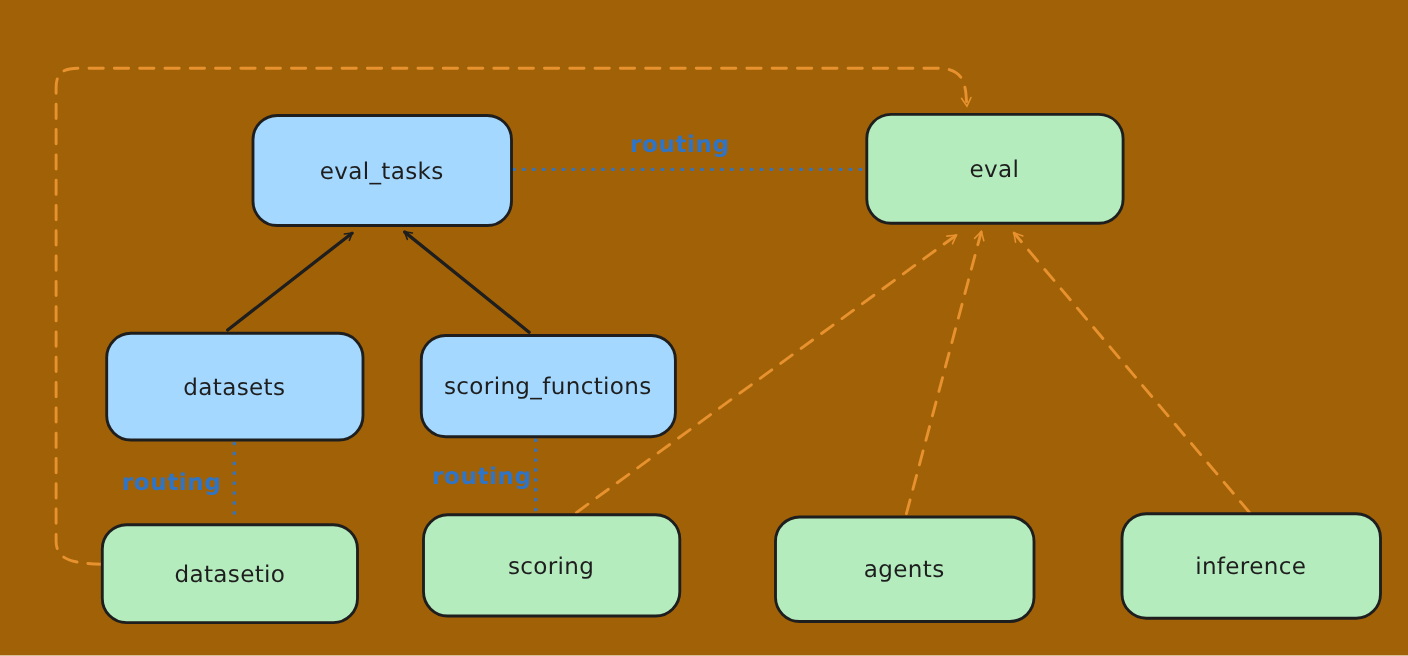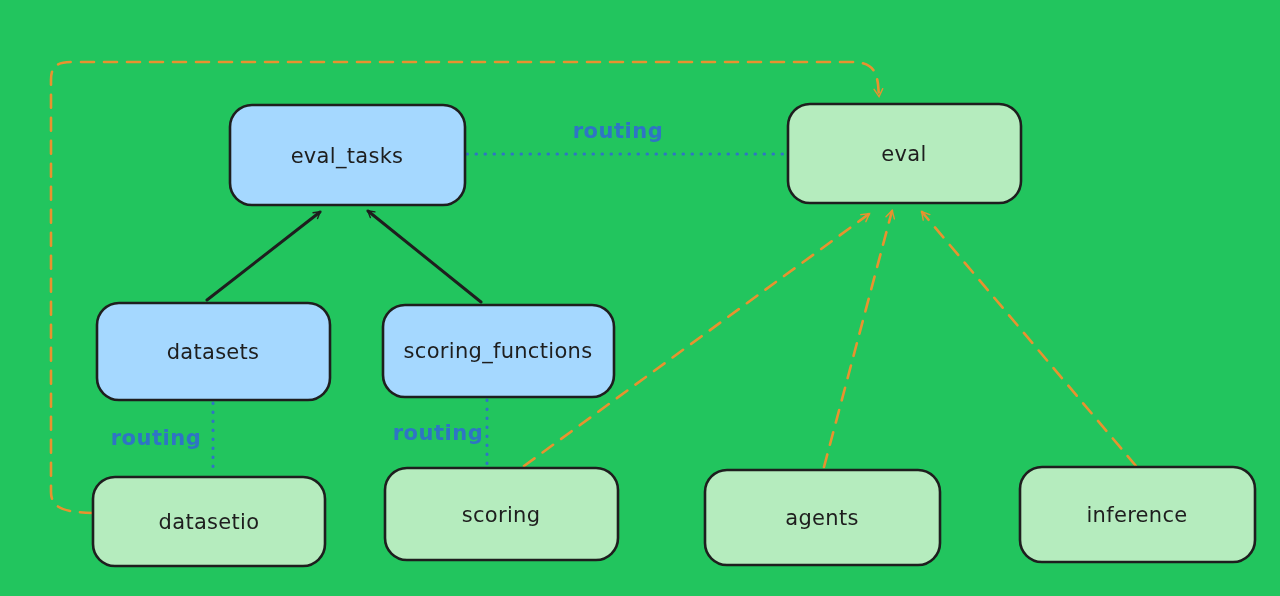--- a/index.html
+++ b/index.html
@@ -3,21 +3,21 @@
 <meta charset="utf-8">
 <style>
   html, body {
     margin: 0;
     padding: 0;
     background: #ffffff;
   }
   .canvas-wrap {
     width: 1280px;
     height: 596px;
-    background: #22c55e;
+    background: #a16207;
     position: relative;
     overflow: hidden;
     font-family: "DejaVu Sans", "Liberation Sans", sans-serif;
   }
   svg { display: block; }
   .node-rect {
     stroke: #1e1e1e;
     stroke-width: 2.6;
   }
   .node-label {

